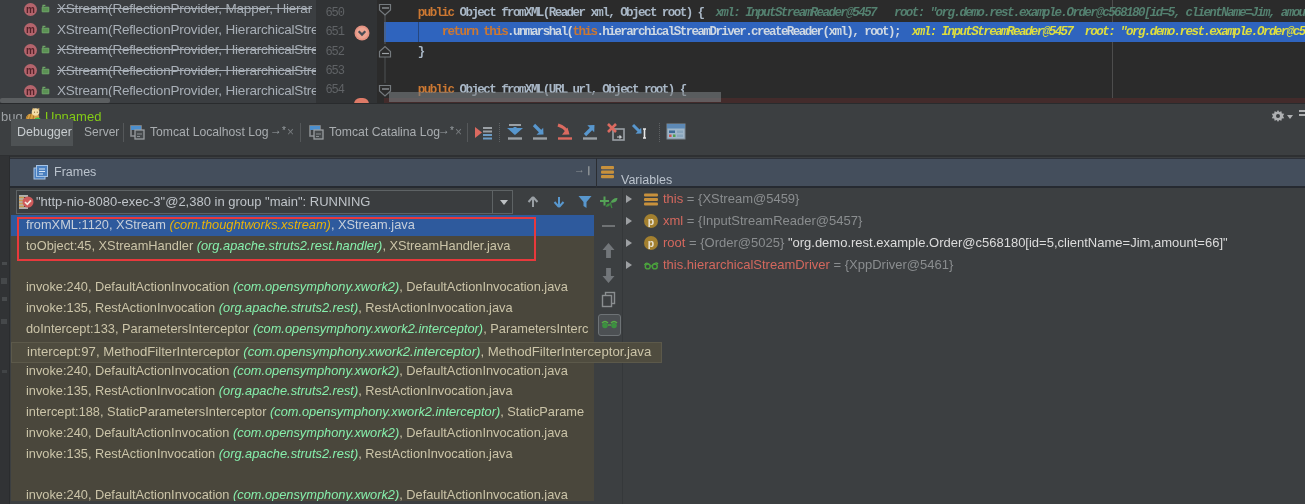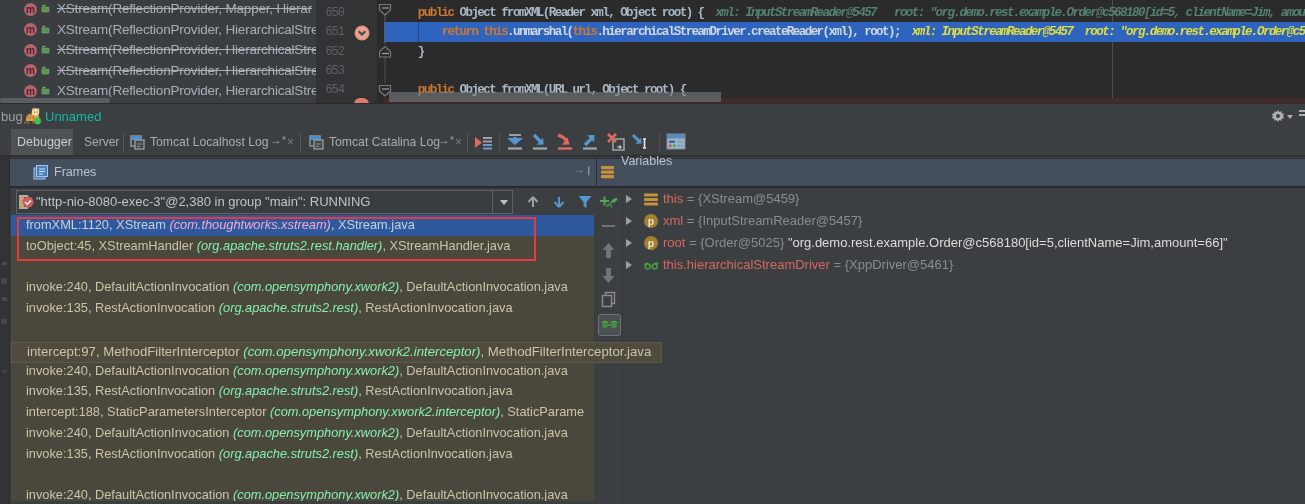--- a/index.html
+++ b/index.html
@@ -129,31 +129,31 @@
     <span class="abs" style="left:1px;top:5px;font-size:13px;color:#9DA1A4;">bug</span>
     <svg class="abs" style="left:24px;top:3px;" width="18" height="18" viewBox="0 0 18 18">
       <path d="M2 14 Q1 9 5 7 L12 6 Q16 8 15 11 L14 14 z" fill="#D9A144"></path>
       <path d="M4 8 L2.5 12 M7 7 L5.5 12 M10 7 L9 12" stroke="#A8772B" stroke-width="1"></path>
       <circle cx="11.5" cy="5" r="3.8" fill="#F2DCA8"></circle>
       <path d="M8.3 3.4 L8.8 0.8 L10.6 2.2 z M13.2 1.9 L15.3 0.9 L15.2 3.4 z" fill="#E3B96E"></path>
       <path d="M10 5.2 h1 M12.8 5.2 h1" stroke="#7A5A20" stroke-width="1"></path>
       <path d="M1.8 14.5 l-1.3 2 M4.5 14.5 l-1 2.3 M9 14.5 l0.5 2" stroke="#B98434" stroke-width="1.2"></path>
       <circle cx="13.6" cy="14" r="3.4" fill="#3FBF4E"></circle>
     </svg>
-    <span class="abs" style="left:45px;top:5px;font-size:13px;color:#14b8a6;">Unnamed</span>
+    <span class="abs" style="left:45px;top:5px;font-size:13px;color:#84cc16;">Unnamed</span>
     <svg class="abs" style="left:1271px;top:5px;" width="14" height="14" viewBox="0 0 14 14">
       <path d="M7 1 L8.2 3 L10.4 2.2 L10.8 4.6 L13.2 4.8 L12 7 L13.2 9.2 L10.8 9.4 L10.4 11.8 L8.2 11 L7 13 L5.8 11 L3.6 11.8 L3.2 9.4 L0.8 9.2 L2 7 L0.8 4.8 L3.2 4.6 L3.6 2.2 L5.8 3 z" fill="#AEB0B2"></path>
       <circle cx="7" cy="7" r="2" fill="#3C3F41"></circle>
     </svg>
     <div class="abs" style="left:1287px;top:11px;width:0;height:0;border-left:3.5px solid transparent;border-right:3.5px solid transparent;border-top:4px solid #AEB0B2;"></div>
     <div class="abs" style="left:1299px;top:10px;width:6px;height:2px;background:#AEB0B2;"></div>
     <div class="abs" style="left:1299px;top:6px;width:6px;height:2px;background:#AEB0B2;"></div>
   </div>
 
-  <div class="abs" id="dbg-tabs" style="left:0;top:26px;width:1305px;height:27px;padding-left:12px;">
+  <div class="abs" id="dbg-tabs" style="left:0;top:16px;width:1305px;height:27px;padding-left:12px;">
     <div class="abs" style="left:11px;top:0;width:62px;height:27px;background:#4E5254;"></div>
     <span class="abs tabtxt" style="left:17px;top:6px;color:#C8CDD0;">Debugger</span>
     <span class="abs tabtxt" style="left:84px;top:6px;font-size:12px;">Server</span>
     <div class="abs" style="left:123px;top:4px;width:1px;height:19px;background:#55585A;"></div>
     <svg class="abs" style="left:130px;top:6px;" width="15" height="15" viewBox="0 0 15 15">
       <rect x="1" y="1" width="10" height="10" fill="none" stroke="#8A8E91" stroke-width="1.6"></rect>
       <rect x="1" y="1" width="10" height="4" fill="#4C8FCE"></rect>
       <rect x="5" y="5" width="9" height="9" fill="#45494B" stroke="#9A9EA1" stroke-width="1.3"></rect>
       <path d="M7 9 h5 M7 11.5 h3" stroke="#8A8E91" stroke-width="1"></path>
     </svg>
@@ -229,21 +229,21 @@
     <rect x="3.5" y="1.5" width="11" height="11" fill="#4B80C0" stroke="#A7C4E5" stroke-width="1"></rect>
     <path d="M6 5 h6 M6 7.5 h6 M6 10 h4" stroke="#D8E6F5" stroke-width="1.2"></path>
   </svg>
   <span class="abs" style="left:54px;top:62px;font-size:12.5px;color:#BBC3CD;">Frames</span>
   <span class="abs" style="left:574px;top:60px;font-size:11px;color:#8C9196;">→<span style="font-size:9px;">❙</span></span>
   <svg class="abs" style="left:600px;top:61px;" width="16" height="16" viewBox="0 0 16 16">
     <rect x="1" y="2" width="13" height="3.2" rx="1" fill="#C8913C"></rect>
     <rect x="1" y="6.5" width="13" height="3.2" rx="1" fill="#C8913C"></rect>
     <rect x="1" y="11" width="13" height="3.2" rx="1" fill="#C8913C"></rect>
   </svg>
-  <span class="abs" style="left:621px;top:51px;font-size:12.5px;color:#BBC3CD;">Variables</span>
+  <span class="abs" style="left:621px;top:70px;font-size:12.5px;color:#BBC3CD;">Variables</span>
 
   <div class="abs" style="left:0;top:53px;width:10px;height:348px;background:#313335;border-right:1px solid #2A2C2E;">
     <div class="abs" style="left:2px;top:106px;width:5px;height:3px;background:#484B4D;"></div>
     <div class="abs" style="left:1px;top:122px;width:6px;height:6px;background:#45484A;"></div>
     <div class="abs" style="left:2px;top:141px;width:5px;height:4px;background:#484B4D;"></div>
     <div class="abs" style="left:1px;top:163px;width:6px;height:5px;background:#45484A;"></div>
     <div class="abs" style="left:2px;top:214px;width:5px;height:3px;background:#414446;"></div>
   </div>
 
   <div class="abs" id="frames" style="left:11px;top:85px;width:585px;height:316px;">
@@ -264,24 +264,25 @@
     </svg>
     <svg class="abs" style="left:540px;top:6px;" width="16" height="16" viewBox="0 0 16 16">
       <path d="M8 13 v-10 M8 13 L3.5 8 M8 13 L12.5 8" stroke="#5897CE" stroke-width="2" fill="none"></path>
     </svg>
     <svg class="abs" style="left:566px;top:6px;" width="16" height="16" viewBox="0 0 16 16">
       <path d="M1.5 2 h13 L9.5 8 v6 l-3 -2 v-4 z" fill="#5897CE"></path>
     </svg>
 
     <div class="abs" id="flist" style="left:0;top:27px;width:583px;height:286px;background:#4A473C;overflow:hidden;">
       <div class="abs" style="left:0;top:0;width:583px;height:20.8px;background:#2E5A9D;"></div>
-      <div class="frow" style="top:0;color:#C7CFDA;">fromXML:1120, XStream <i style="color:#f9a8d4;">(com.thoughtworks.xstream)</i>, XStream.java</div>
+      <div class="frow" style="top:0;color:#C7CFDA;">fromXML:1120, XStream <i style="color:#eab308;">(com.thoughtworks.xstream)</i>, XStream.java</div>
       <div class="frow" style="top:20.8px;">toObject:45, XStreamHandler <i>(org.apache.struts2.rest.handler)</i>, XStreamHandler.java</div>
       <div class="frow" style="top:62.4px;">invoke:240, DefaultActionInvocation <i>(com.opensymphony.xwork2)</i>, DefaultActionInvocation.java</div>
       <div class="frow" style="top:83.2px;">invoke:135, RestActionInvocation <i>(org.apache.struts2.rest)</i>, RestActionInvocation.java</div>
+      <div class="frow" style="top:104px;">doIntercept:133, ParametersInterceptor <i>(com.opensymphony.xwork2.interceptor)</i>, ParametersInterc</div>
       <div class="frow" style="top:145.6px;">invoke:240, DefaultActionInvocation <i>(com.opensymphony.xwork2)</i>, DefaultActionInvocation.java</div>
       <div class="frow" style="top:166.4px;">invoke:135, RestActionInvocation <i>(org.apache.struts2.rest)</i>, RestActionInvocation.java</div>
       <div class="frow" style="top:187.2px;">intercept:188, StaticParametersInterceptor <i>(com.opensymphony.xwork2.interceptor)</i>, StaticParame</div>
       <div class="frow" style="top:208px;">invoke:240, DefaultActionInvocation <i>(com.opensymphony.xwork2)</i>, DefaultActionInvocation.java</div>
       <div class="frow" style="top:228.8px;">invoke:135, RestActionInvocation <i>(org.apache.struts2.rest)</i>, RestActionInvocation.java</div>
       <div class="frow" style="top:270.4px;">invoke:240, DefaultActionInvocation <i>(com.opensymphony.xwork2)</i>, DefaultActionInvocation.java</div>
     </div>
 
     <div class="abs" style="left:5.5px;top:28.5px;width:519px;height:44px;border:2.5px solid #E8393C;"></div>
   </div>

